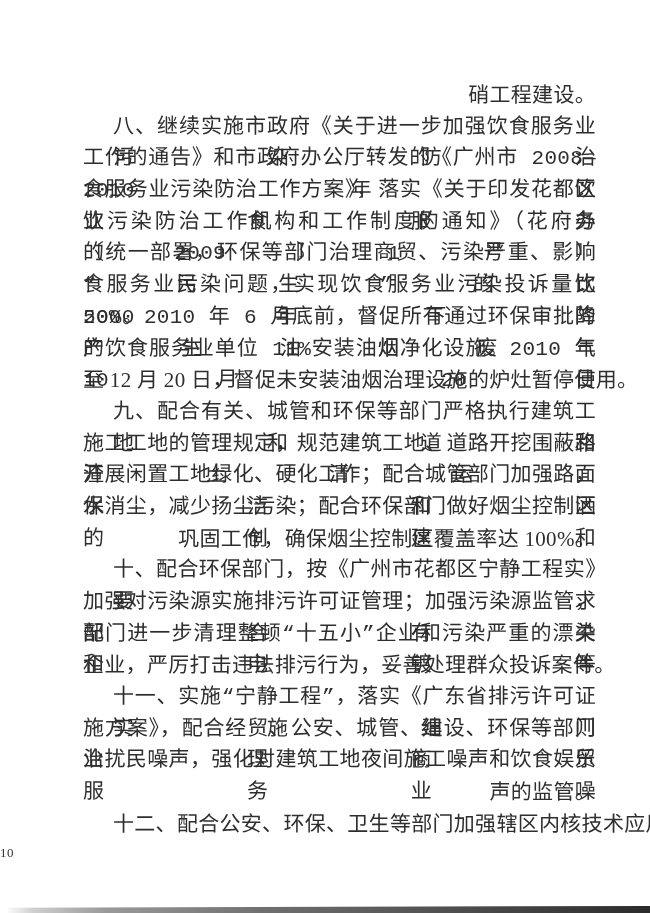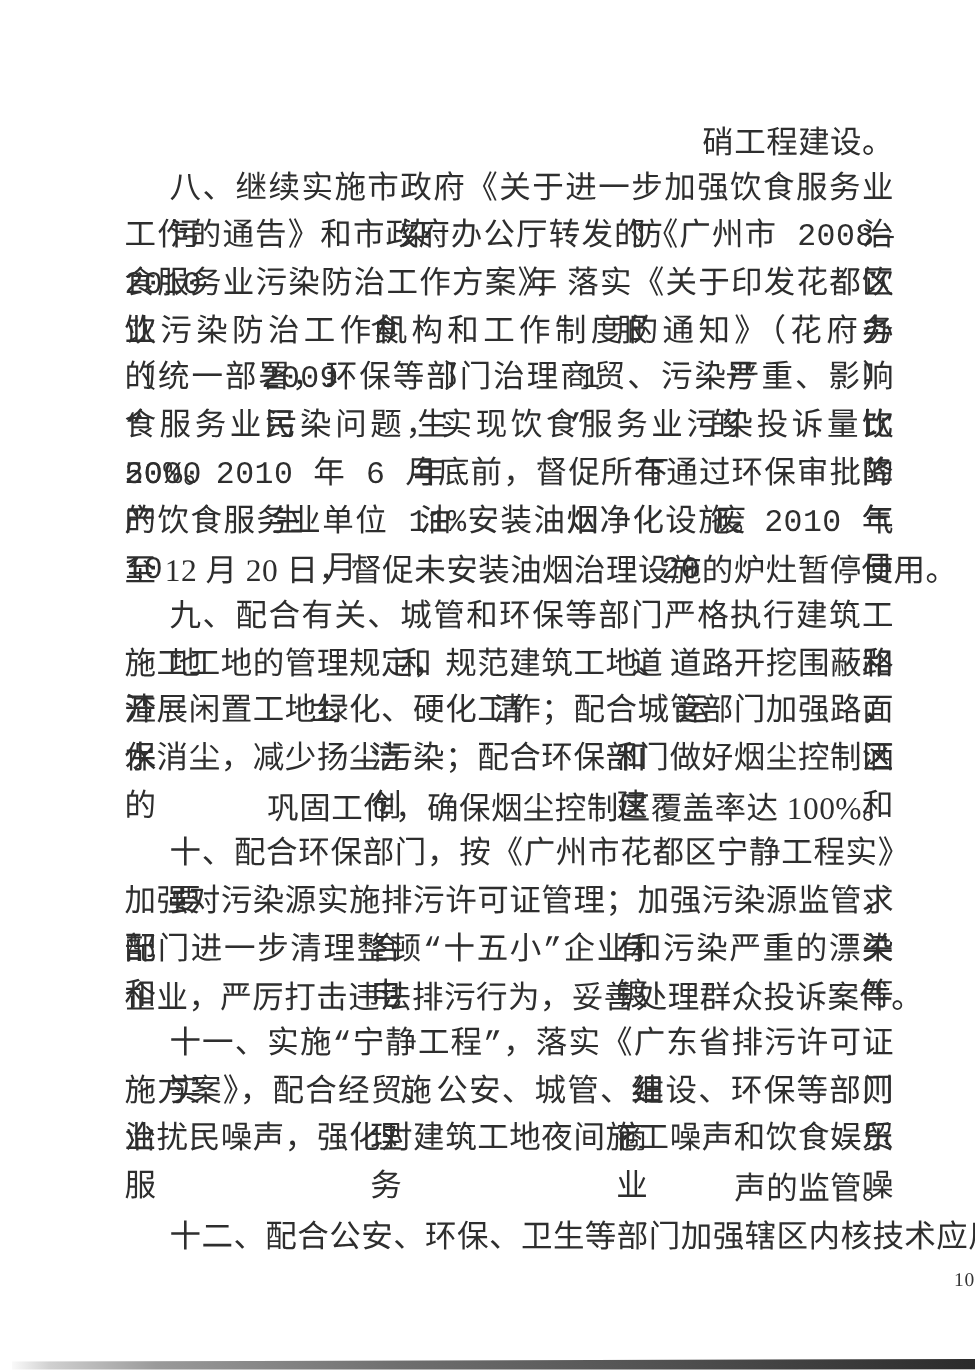--- a/index.html
+++ b/index.html
@@ -43,21 +43,21 @@
     font-family: Liberation Mono, monospace;
   }
   .line.indent {
     padding-left: 30px;
   }
   .page-number {
     position: absolute;
     left: 0;
     top: 845px;
     width: 650px;
-    text-align: right;
+    text-align: left;
     font-size: 13px;
     color: #333333;
     letter-spacing: 0.5px;
   }
   .scan-bar {
     position: absolute;
     left: 8px;
     right: 0;
     bottom: 0;
     height: 7px;

